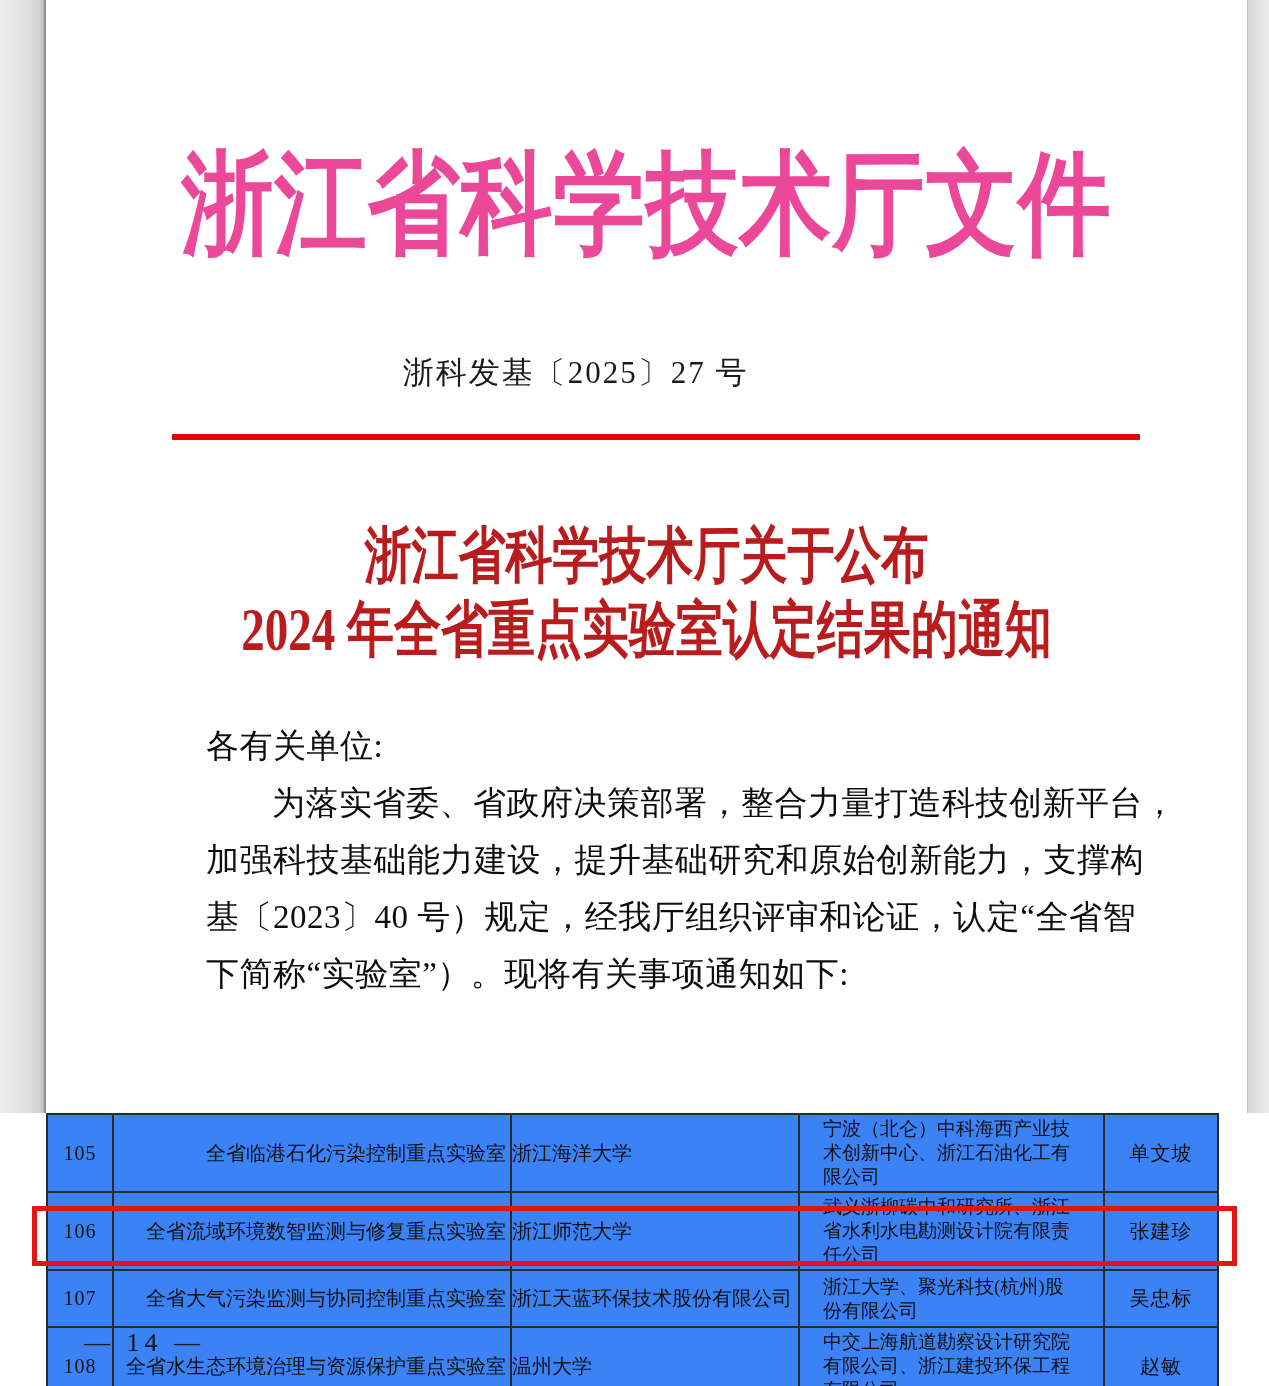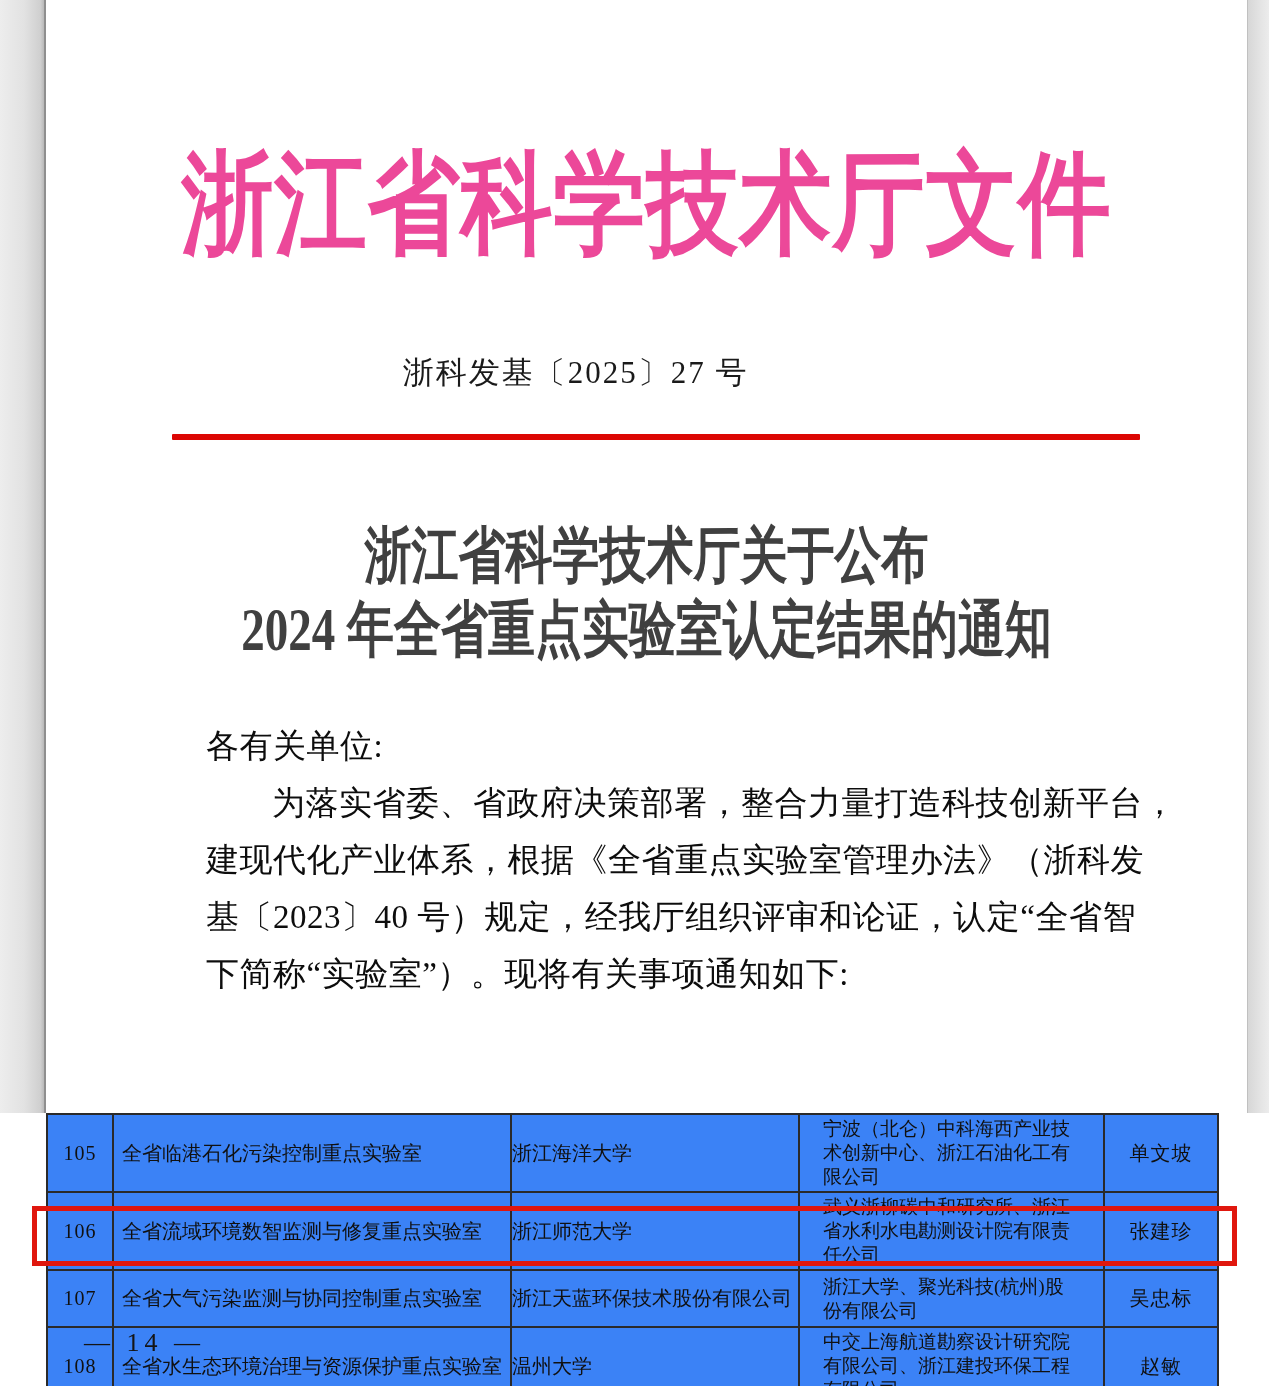--- a/index.html
+++ b/index.html
@@ -31,21 +31,21 @@
     text-align:center; font-size:31px; letter-spacing:2px; color:#1a1a1a;
     line-height:38px; white-space:nowrap;
   }
   .red-line {
     position:absolute; left:172px; top:434px; width:968px; height:6px;
     background:#dc0603; border-radius:1px;
   }
   
   .notice-title-line {
     position:absolute; left:45px; width:1203px; text-align:center;
-    font-size:47px; font-weight:bold; color:#404040; white-space:nowrap; line-height:47px;
+    font-size:47px; font-weight:bold; color:#b91c1c; white-space:nowrap; line-height:47px;
   }
   .notice-line1 { top:532px; }
   .notice-line2 { top:606px; }
   .notice-title-line .stretch { display:inline-block; transform:scaleY(1.30); transform-origin:center; }
   
   .body-text {
     position:absolute; left:206px; top:718px; width:945px;
     font-size:33px; line-height:57px; color:#0d0d0d;
   }
   .body-line { white-space:nowrap; letter-spacing:0.5px; }
@@ -54,21 +54,21 @@
   .doc-table {
     position:absolute; left:46px; top:1113px; width:1171px;
     border-collapse:collapse; table-layout:fixed;
     font-size:20px; color:#101010; background:#3b82f6;
   }
   .doc-table td {
     border:2px solid #2a2a2a; vertical-align:middle;
     overflow:hidden; padding:1px 4px;
   }
   .doc-table td.c-no       { text-align:center; letter-spacing:1px; }
-  .doc-table td.c-lab      { text-align:left; padding-left:8px; }
+  .doc-table td.c-lab      { text-align:right; padding-left:8px; }
   .doc-table td.c-inst     { text-align:left; padding-left:0; }
   .doc-table td.c-partners { text-align:left; padding:2px 23px; font-size:19px; line-height:24px; }
   .doc-table td.c-director { text-align:center; letter-spacing:1px; }
   .row-105 td { height:50px; }
   .row-106 td { height:44px; }
   .row-107 td { height:51px; }
   .row-108 td { height:48px; }
   
   .highlight-box {
     position:absolute; left:32px; top:1206px; width:1205px; height:60px;
@@ -100,21 +100,21 @@
   <div class="notice-title-line notice-line1">
     <span class="stretch">浙江省科学技术厅关于公布</span>
   </div>
   <div class="notice-title-line notice-line2">
     <span class="stretch">2024 年全省重点实验室认定结果的通知</span>
   </div>
 
   <div class="body-text">
     <div class="body-line">各有关单位:</div>
     <div class="body-line indent">为落实省委、省政府决策部署，整合力量打造科技创新平台，</div>
-    <div class="body-line">建现代化产业体系，根据《全省重点实验室管理办法》（浙科发</div>
+    <div class="body-line">加强科技基础能力建设，提升基础研究和原始创新能力，支撑构</div>
     <div class="body-line">基〔2023〕40 号）规定，经我厅组织评审和论证，认定“全省智</div>
     <div class="body-line">下简称“实验室”）。现将有关事项通知如下:</div>
   </div>
 
   <table class="doc-table">
     <colgroup>
       <col style="width:66px">
         <col style="width:398px">
         <col style="width:288px">
         <col style="width:305px">

